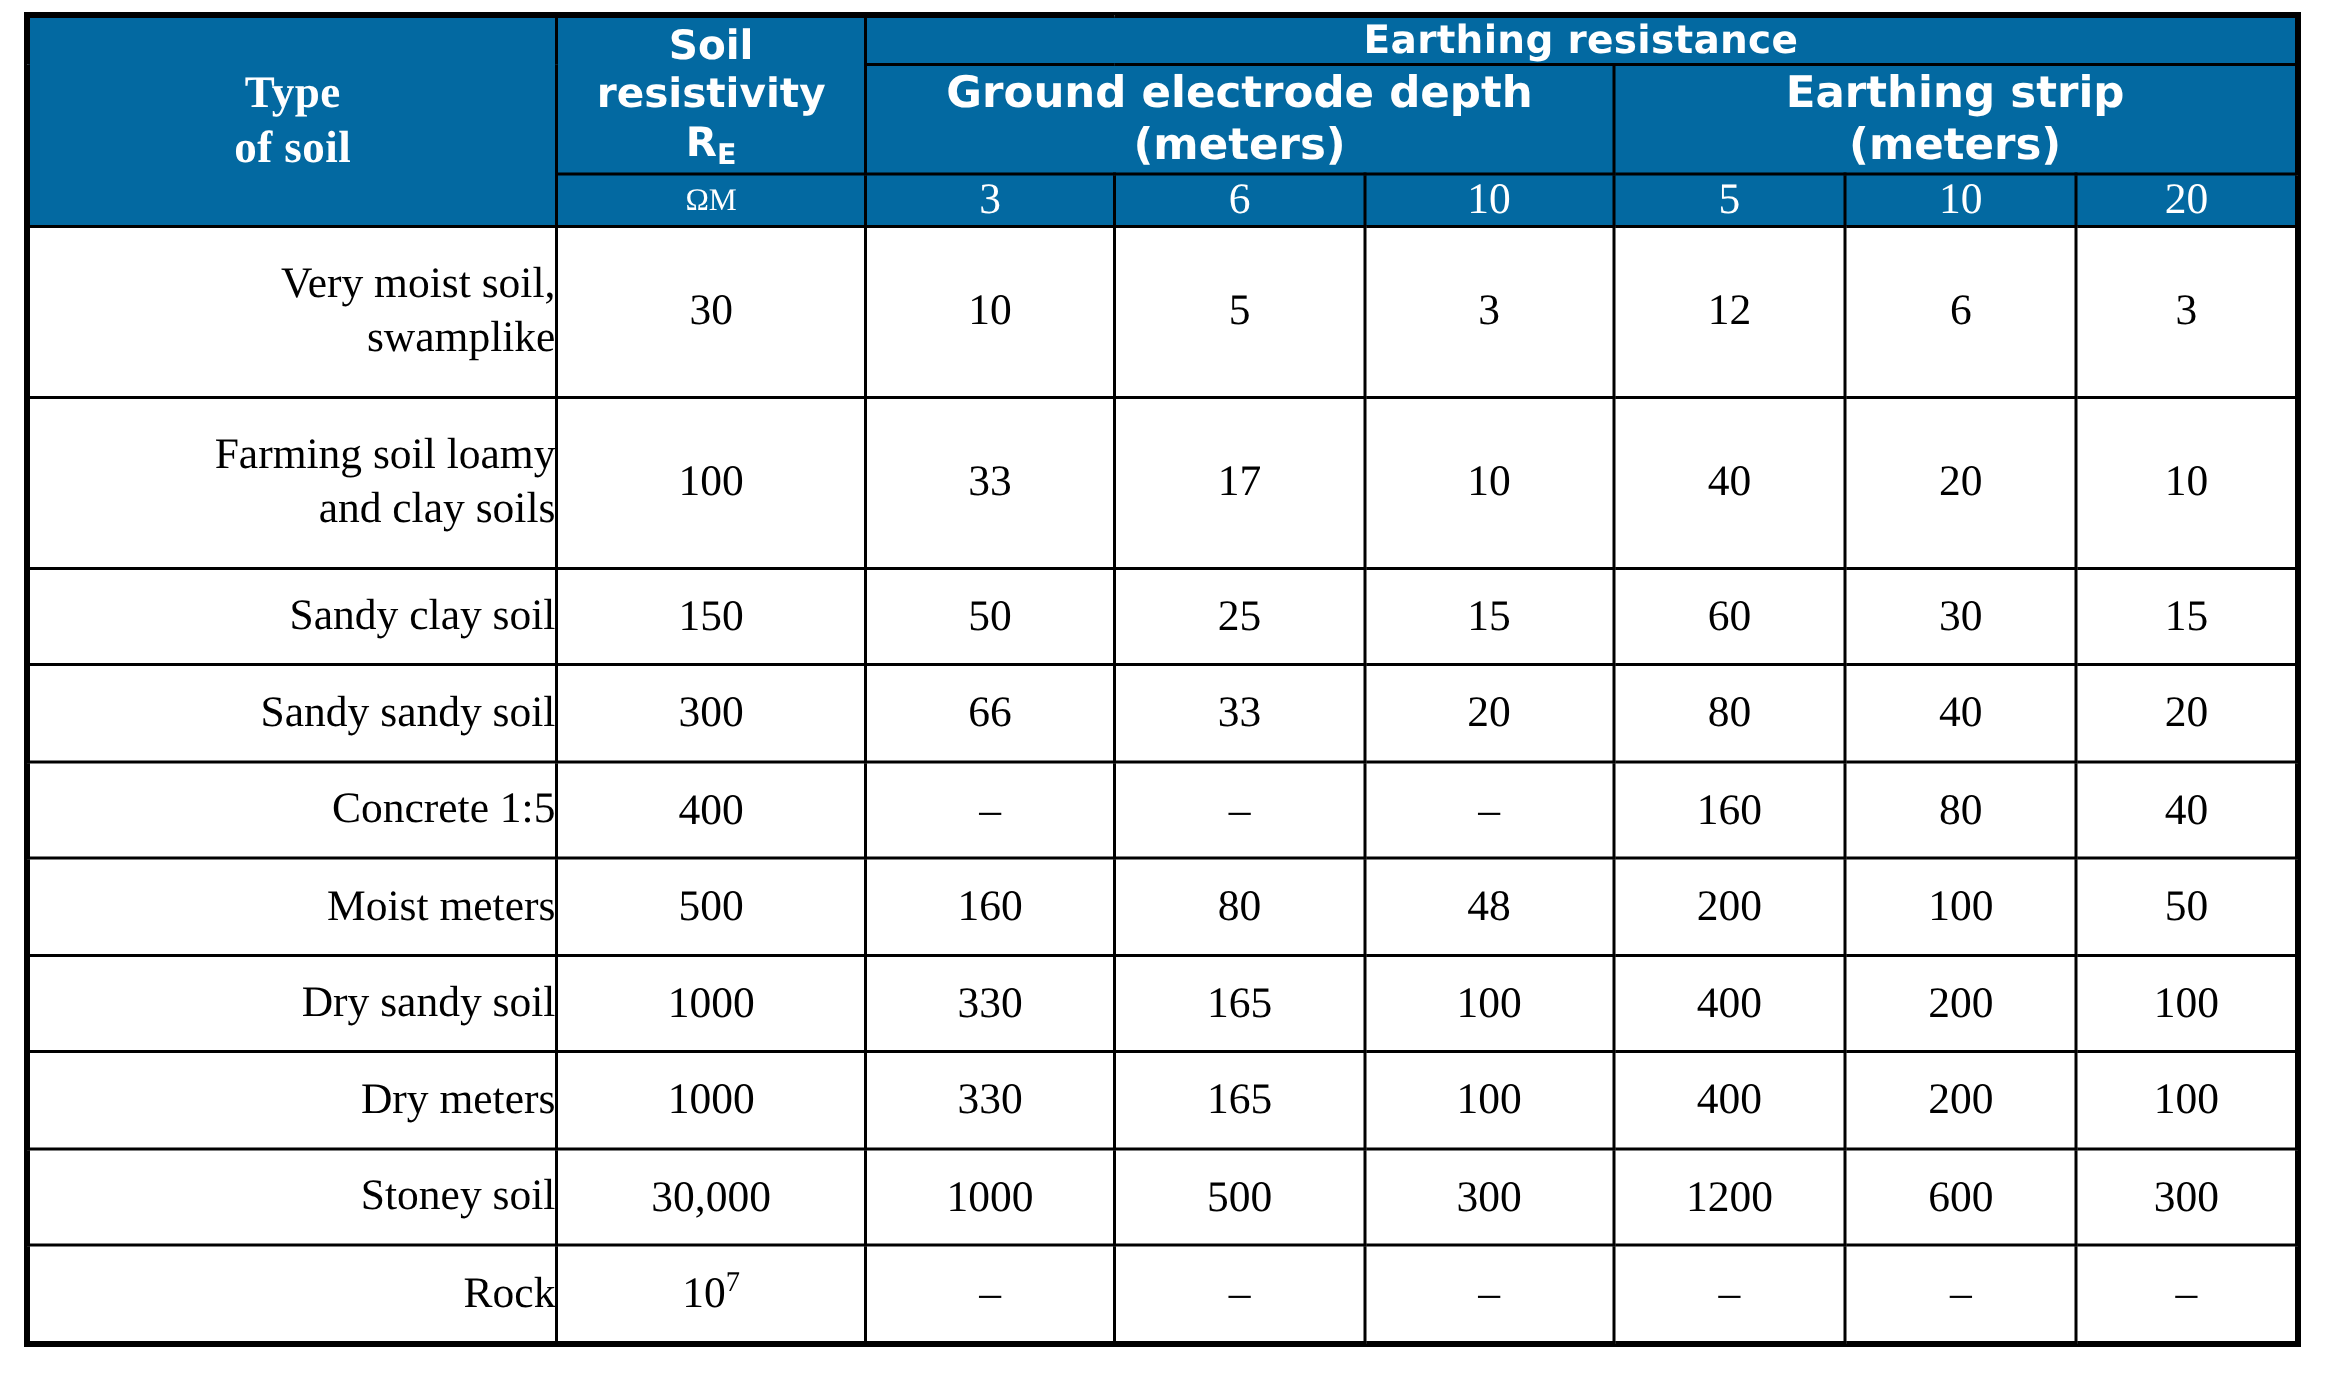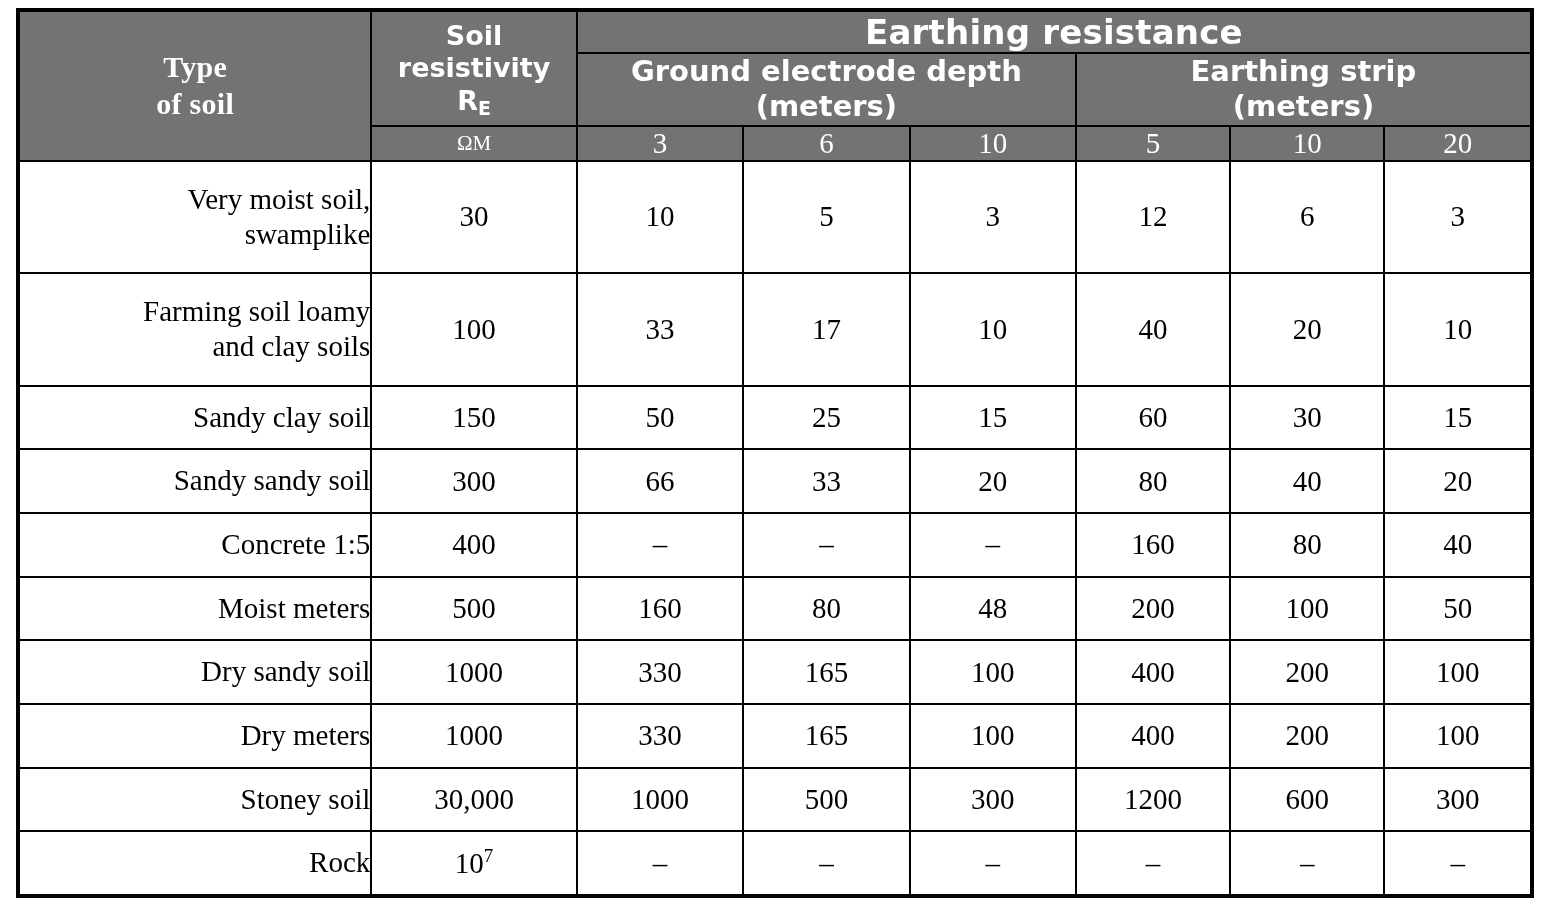--- a/index.html
+++ b/index.html
@@ -37,21 +37,21 @@
     table-layout: fixed;
   }
   table.soil th, table.soil td {
     border: 2px solid #000000;
     padding: 0;
     text-align: center;
     vertical-align: middle;
   }
   
   thead th {
-    background: #737373;
+    background: #0369a1;
     color: #ffffff;
     font-family: "DejaVu Sans", sans-serif;
     font-weight: bold;
     border-color: #ffffff;
   }
   thead th.outer-left {
     border-left-color: #000000;
   }
   thead th.outer-right {
     border-right-color: #000000;
@@ -71,21 +71,21 @@
     font-size: 27px;
     line-height: 1.2;
   }
   .th-resistivity .sub {
     font-size: 19px;
     vertical-align: baseline;
     position: relative;
     top: 5px;
   }
   .th-earthing {
-    font-size: 34px;
+    font-size: 26px;
     letter-spacing: 0.2px;
   }
   .th-group {
     font-size: 29px;
     line-height: 1.22;
   }
   .th-unit {
     font-family: "Liberation Serif", serif;
     font-weight: normal;
     font-size: 21px;

